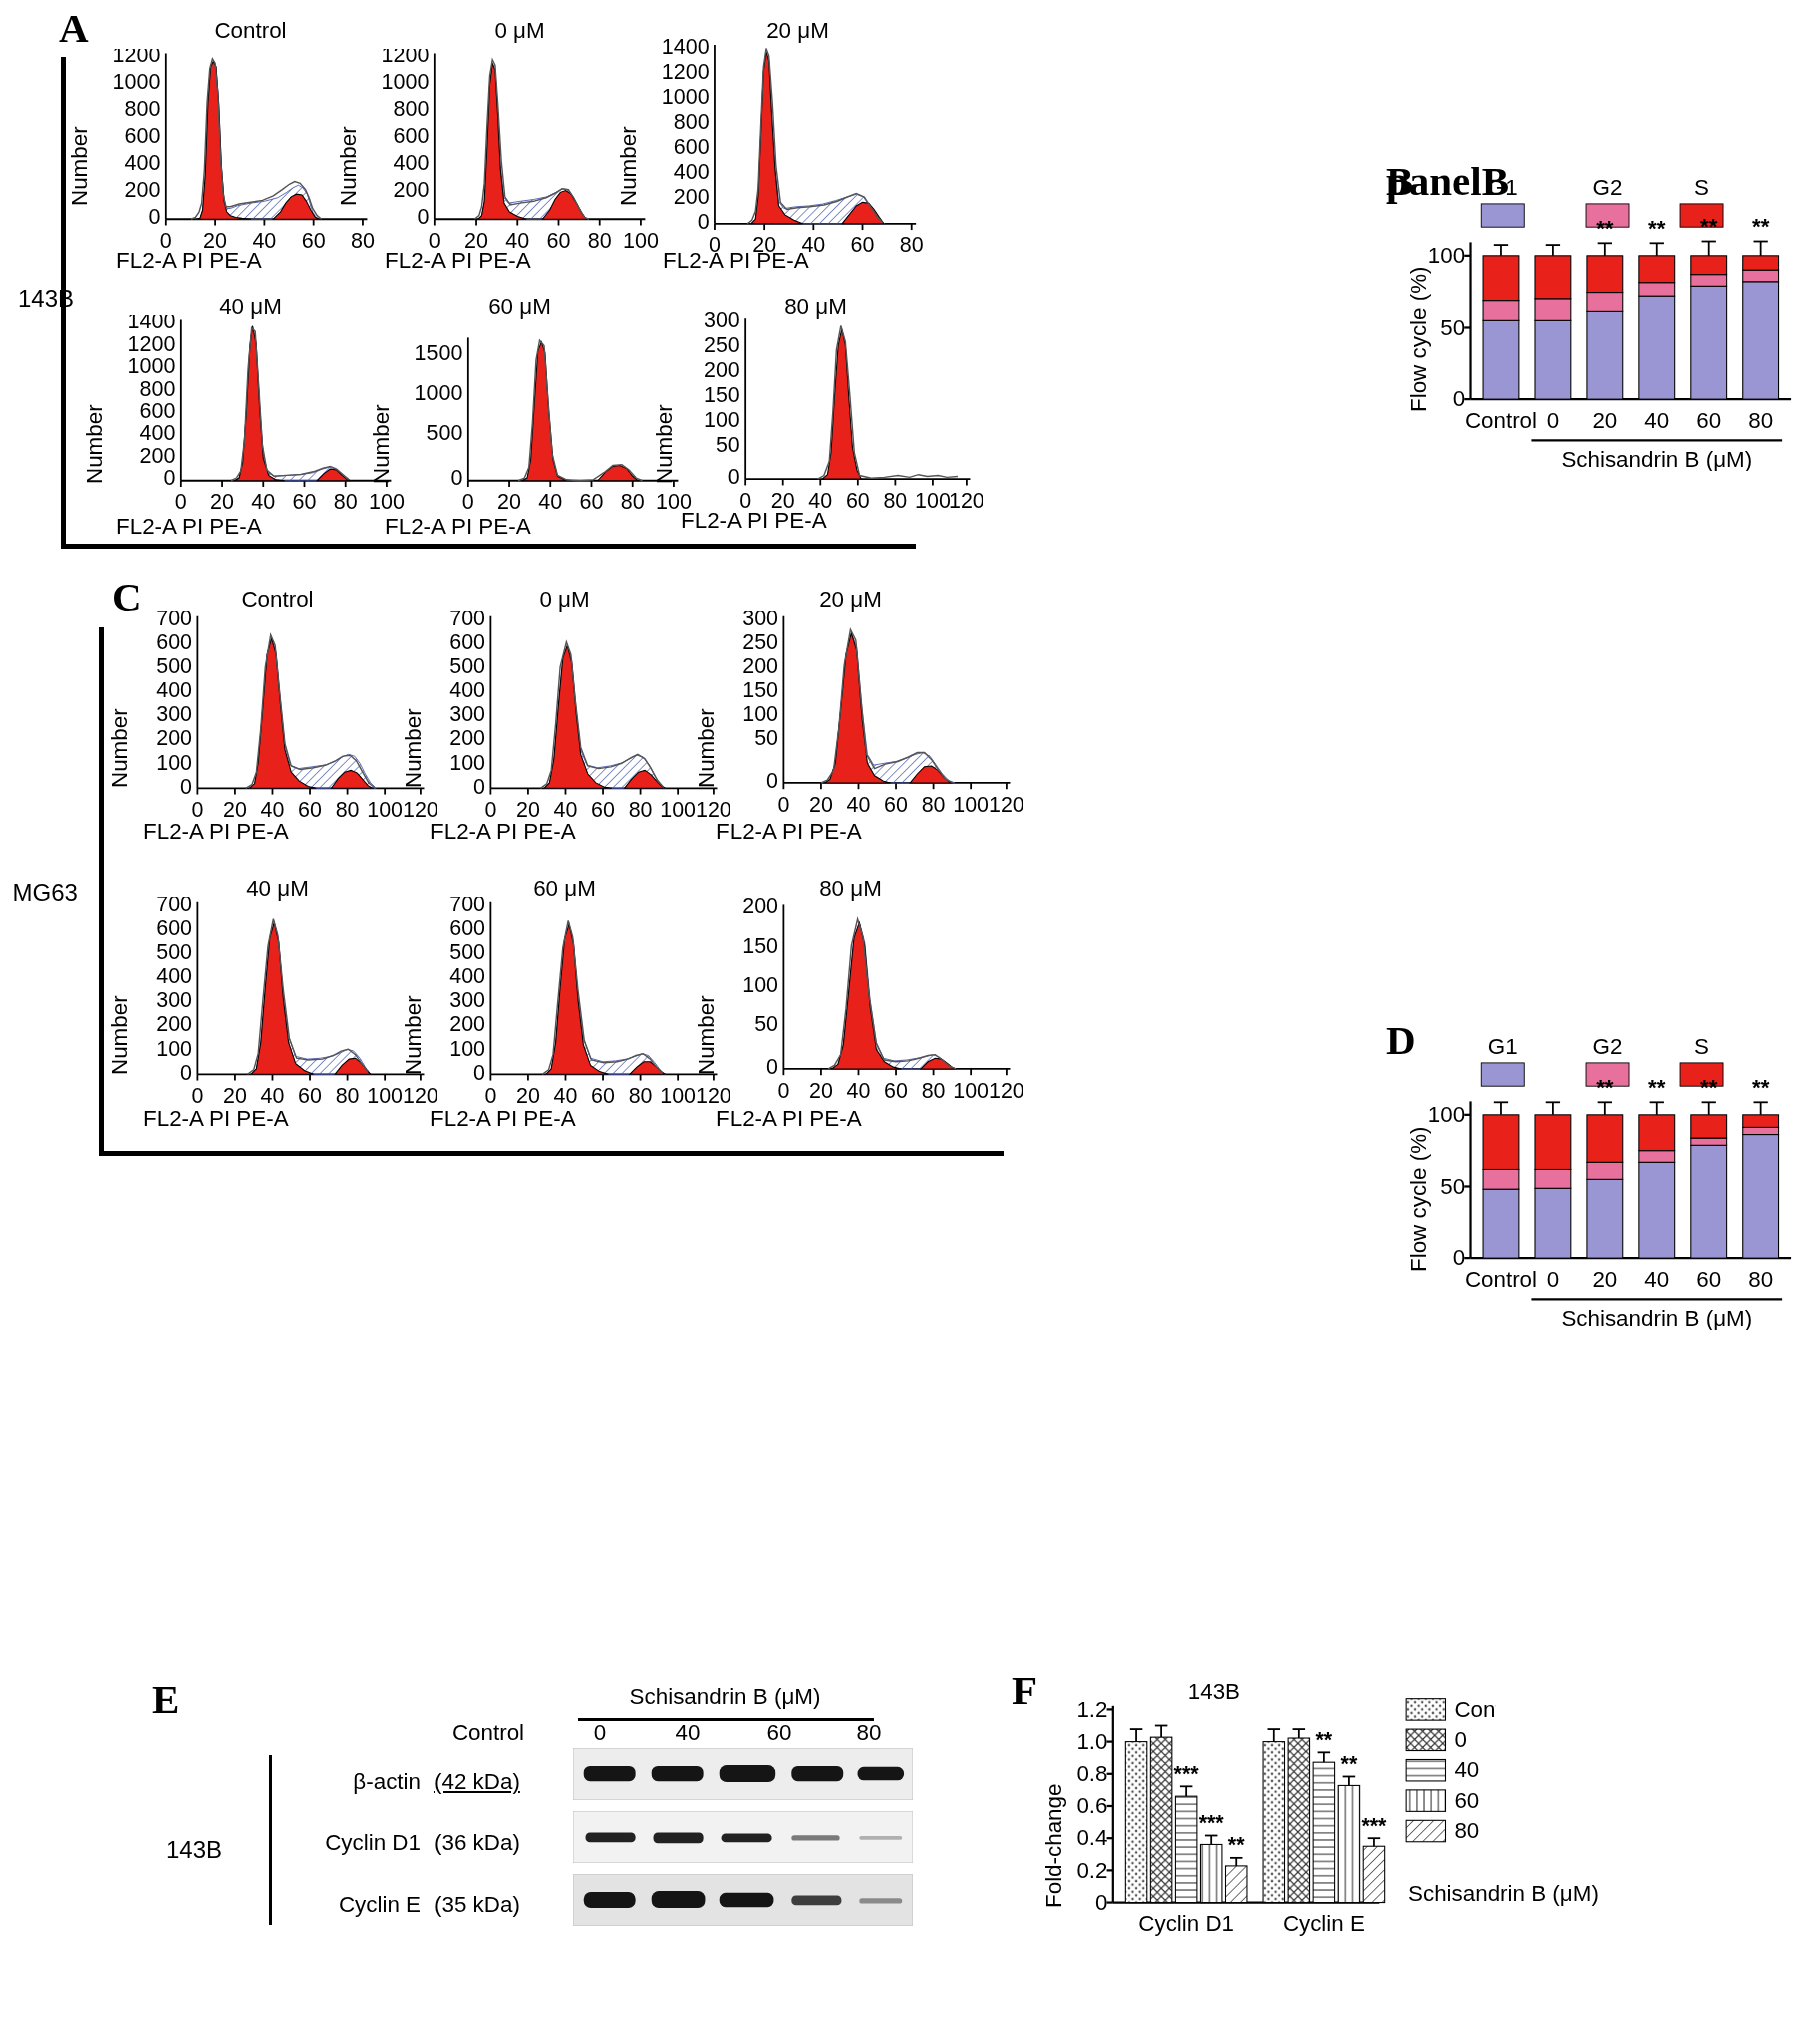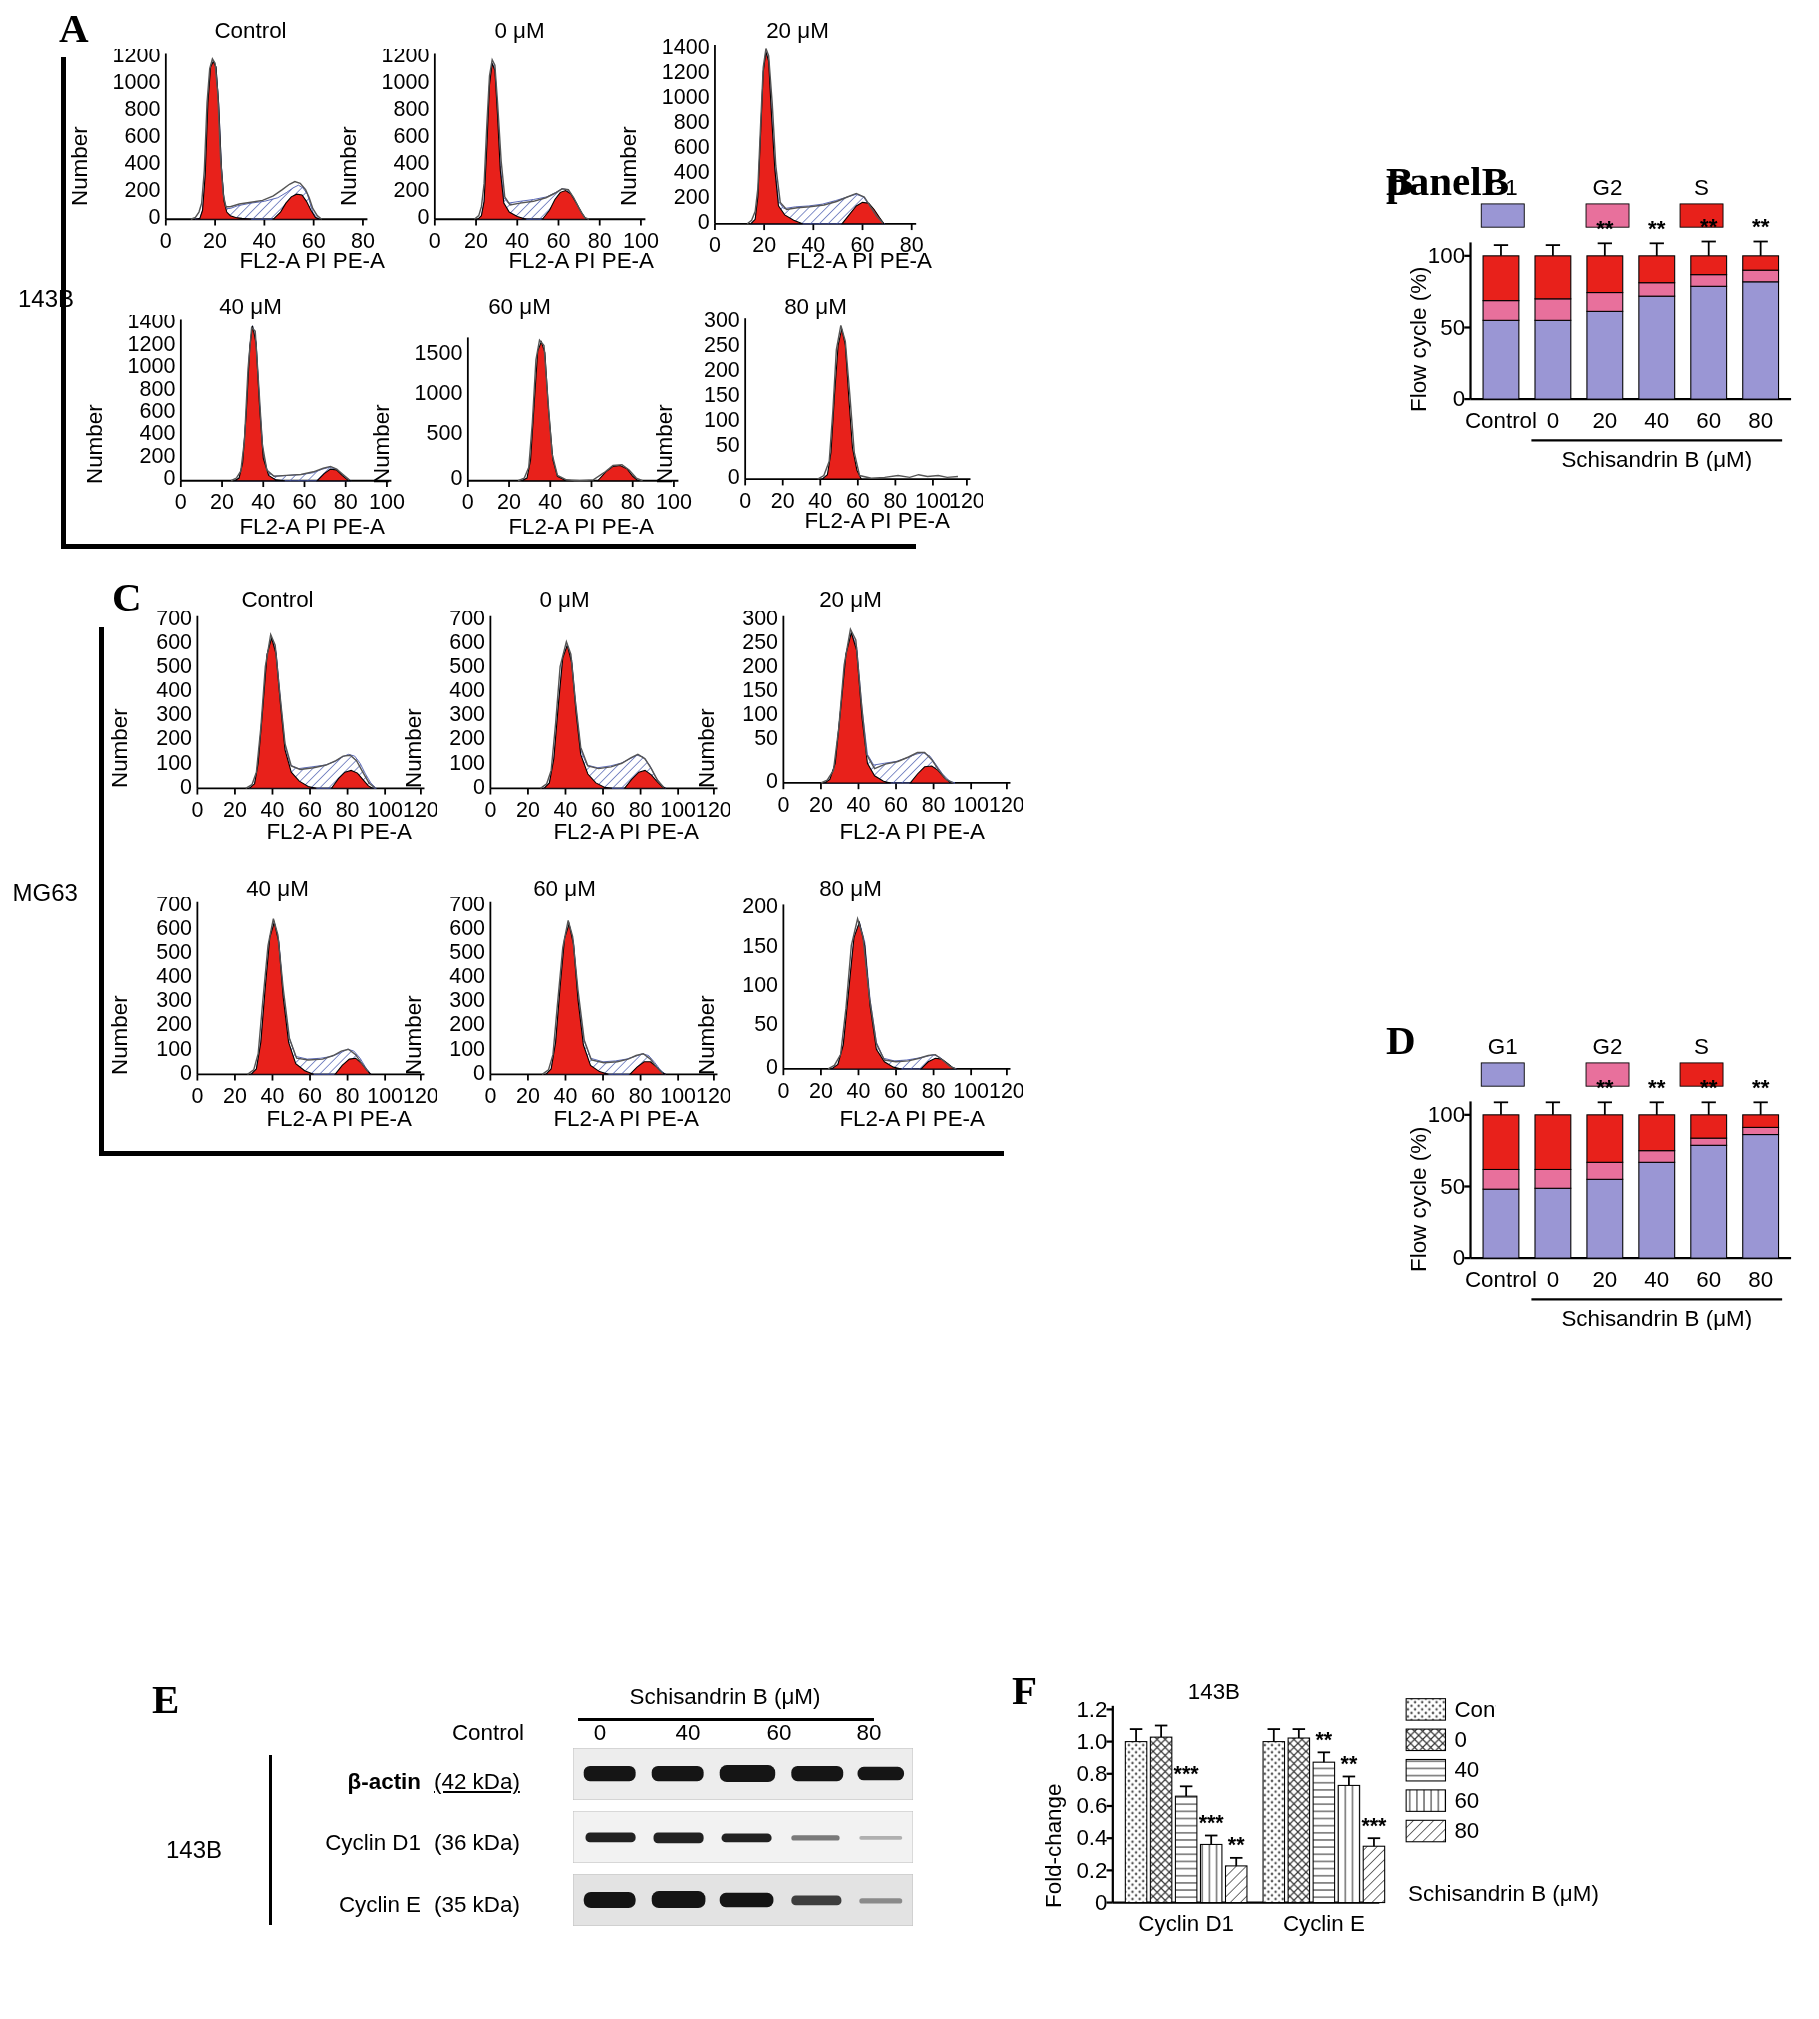--- a/index.html
+++ b/index.html
@@ -1,20 +1,20 @@
 <!DOCTYPE html>
 <html style="font-size:14.3px"><head>
 <meta charset="utf-8">
 <style>
   html,body{margin:0;padding:0;background:#fff;}
   body{width:1820px;height:2020px;position:relative;font-family:"Liberation Sans",sans-serif;color:#000;}
   .panel-letter{position:absolute;font-size:41px;font-weight:600;font-family:"Liberation Serif",serif;}
   .row-label{position:absolute;font-size:24px;font-family:"Liberation Sans",sans-serif;}
   .title{position:absolute;font-size:22.4px;text-align:center;}
-  .axlabel{position:absolute;font-size:22.4px;text-align:right;}
+  .axlabel{position:absolute;font-size:22.4px;text-align:left;}
   .ylabel{position:absolute;font-size:22.4px;transform-origin:left top;transform:rotate(-90deg);white-space:nowrap;}
   .hist{position:absolute;}
   .bracket{position:absolute;background:#000;}
   svg{display:block;}
   .blot-label{position:absolute;font-size:22.4px;text-align:right;}
   .blot-kda{position:absolute;font-size:22.4px;}
   .blot-head{position:absolute;font-size:22.4px;text-align:center;}
   .smalltxt{position:absolute;font-size:22.4px;}
 </style>
 </head>
@@ -721,21 +721,21 @@
 <div class="blot-head" style="left:537px;top:1684px;width:376px;">Schisandrin B (μM)</div>
 <div class="bracket" style="left:578px;top:1718px;width:296px;height:2.7px;"></div>
 <div class="bracket" style="left:269px;top:1755px;width:2.7px;height:170px;"></div>
 
 <div class="blot-head" style="left:430px;top:1720px;width:116px;">Control</div>
 <div class="blot-head" style="left:564px;top:1720px;width:72px;">0</div>
 <div class="blot-head" style="left:652px;top:1720px;width:72px;">40</div>
 <div class="blot-head" style="left:743px;top:1720px;width:72px;">60</div>
 <div class="blot-head" style="left:833px;top:1720px;width:72px;">80</div>
 
-<div class="blot-label" style="left:278px;top:1769px;width:143px;font-weight:bold;">β-actin</div>
+<div class="blot-label" style="left:278px;top:1769px;width:143px;">β-actin</div>
 <div class="blot-kda" style="left:434px;top:1769px;text-decoration:underline;">(42 kDa)</div>
 <div class="blot-label" style="left:278px;top:1830px;width:143px;">Cyclin D1</div>
 <div class="blot-kda" style="left:434px;top:1830px;">(36 kDa)</div>
 <div class="blot-label" style="left:278px;top:1892px;width:143px;">Cyclin E</div>
 <div class="blot-kda" style="left:434px;top:1892px;">(35 kDa)</div>
 
 <div class="hist" style="left:573px;top:1748px;">
 <svg width="340" height="52" viewBox="0 0 380 58">
   <rect x="0" y="0" width="380" height="58" fill="#ededed" stroke="#bdbdbd"></rect>
   <g fill="#151515">

